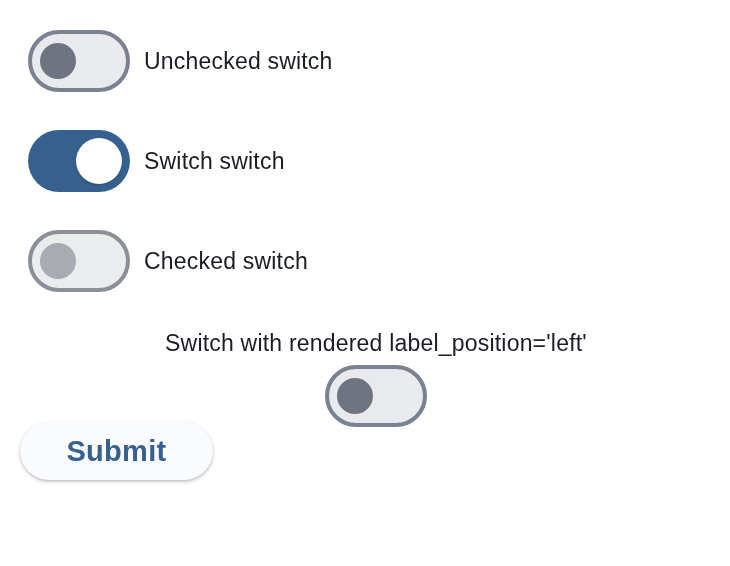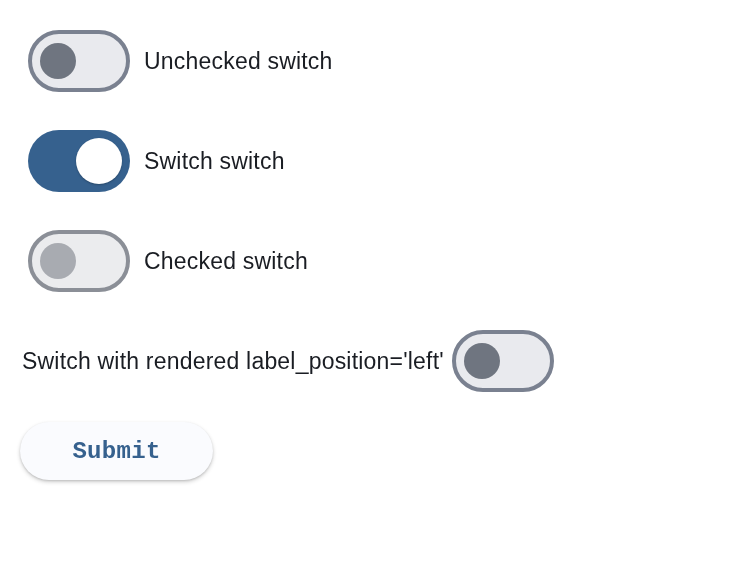--- a/index.html
+++ b/index.html
@@ -31,20 +31,21 @@
   .switch-row {
     display: flex;
     align-items: center;
     gap: 14px;
     margin-bottom: 38px;
     height: 62px;
   }
   .switch-row.label-left {
     gap: 8px;
     margin-bottom: 30px;
+    flex-direction: column;
   }
   .switch-row .indent { margin-left: 6px; }
   .switch-label {
     font-size: 23px;
     color: var(--label-text);
     letter-spacing: 0.2px;
     white-space: nowrap;
   }
   .switch {
     position: relative;
@@ -91,22 +92,22 @@
   .submit-button {
     display: flex;
     align-items: center;
     justify-content: center;
     width: 193px;
     height: 58px;
     border: none;
     border-radius: 29px;
     background: var(--button-bg);
     color: var(--button-text);
-    font-family: Liberation Mono, monospace;
-    font-size: 24px;
+    font-family: Liberation Sans, sans-serif;
+    font-size: 29px;
     font-weight: bold;
     letter-spacing: 0.3px;
     box-shadow: 0 2px 4px rgba(0,0,0,0.18), 0 1px 2px rgba(0,0,0,0.12);
     cursor: pointer;
     margin-left: -2px;
   }
 </style>
 </head>
 <body>
 

